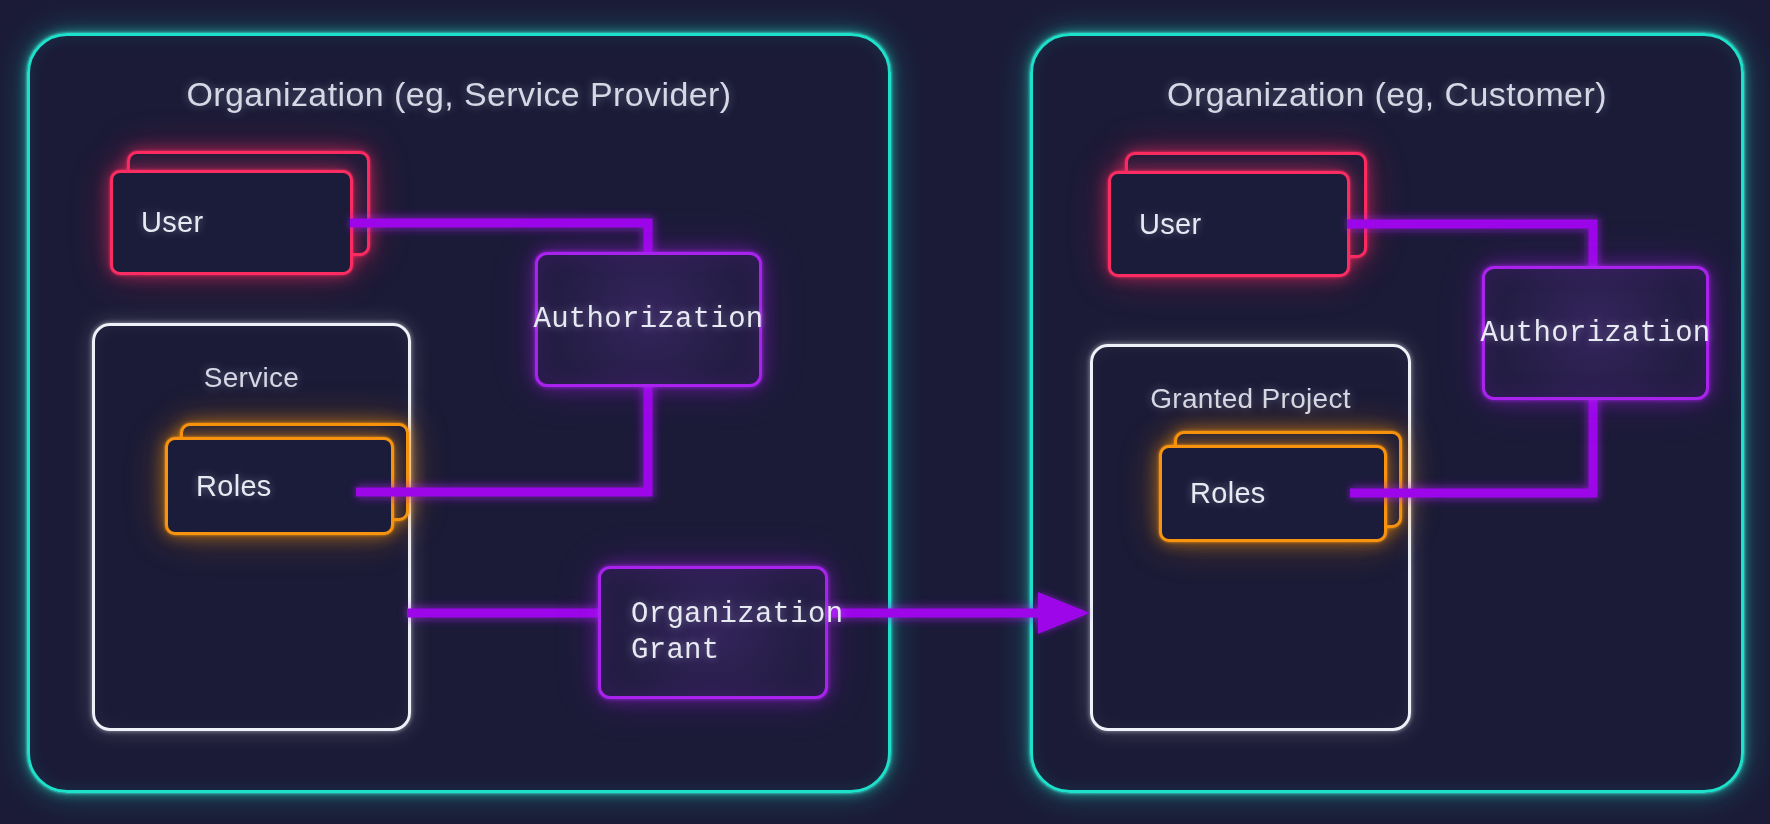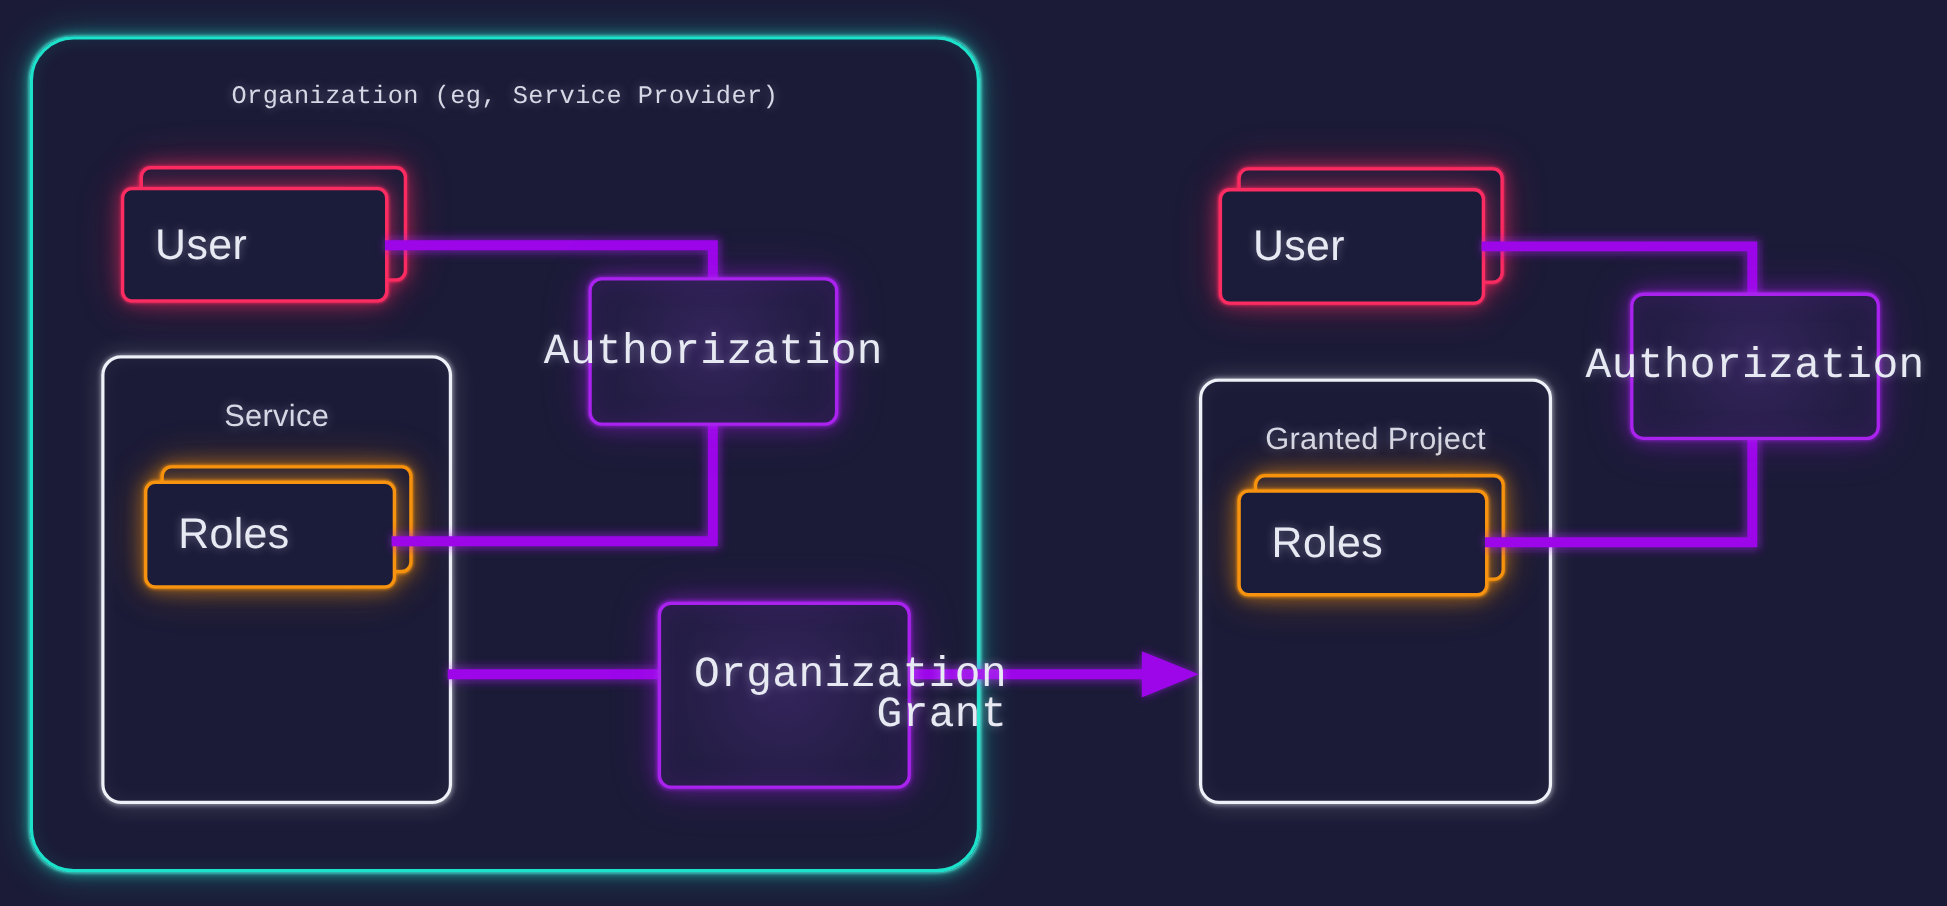--- a/index.html
+++ b/index.html
@@ -19,23 +19,22 @@
     overflow:hidden;font-family:"Liberation Sans",sans-serif;
   }
   
   .org{
     position:absolute;border:3px solid var(--teal);border-radius:40px;z-index:1;
     box-shadow:0 0 3px rgba(90,255,235,.9),0 0 12px rgba(30,226,203,.65),
                0 0 34px rgba(30,226,203,.30),inset 0 0 16px rgba(30,226,203,.12);
   }
   .org-title{
     position:absolute;top:39px;left:0;right:0;text-align:center;
-    font-size:23px;letter-spacing:.4px;color:var(--title);
+    font-size:34px;letter-spacing:.4px;color:var(--title);
     text-shadow:0 0 10px rgba(220,226,255,.35);
-    font-family:Liberation Mono, monospace;
   }
   
   .proj{
     position:absolute;border:3px solid var(--white);border-radius:18px;z-index:1;
     box-shadow:0 0 5px rgba(238,241,248,.55),0 0 22px rgba(238,241,248,.20),
                inset 0 0 18px rgba(238,241,248,.06);
   }
   .proj-title{
     position:absolute;top:36px;left:0;right:0;text-align:center;
     font-size:28px;color:var(--title);letter-spacing:.3px;
@@ -44,27 +43,27 @@
   
   .cardset{position:absolute;z-index:3;}
   .card{
     position:absolute;border-radius:10px;border:3px solid;
     background:#1b1c39;box-sizing:border-box;
   }
   .card.back{left:17px;top:-19px;width:100%;height:100%;}
   .card.front{left:0;top:0;width:100%;height:100%;
     display:flex;align-items:center;padding-left:28px;}
   .card-label{
-    font-size:39px;color:var(--text);letter-spacing:.3px;
+    font-size:29px;color:var(--text);letter-spacing:.3px;
     text-shadow:0 0 9px rgba(226,230,255,.38);
   }
   .pink  .card{border-color:var(--pink);
     box-shadow:0 0 3px rgba(251,44,98,.9),0 0 16px rgba(251,44,98,.55),0 0 40px rgba(251,44,98,.28);}
   .orange .card{border-color:var(--orange);
-    box-shadow:0 0 3px rgba(247,147,14,.9),0 0 16px rgba(247,147,14,.55),0 0 40px rgba(247,147,14,.28);}
+    box-shadow:0 0 3px rgba(247,147,14,.9),0 0 16px rgba(247,147,14,.55),0 0 40px rgba(247,147,14,.28);margin-left:34px;}
   .whiteset .card{border-color:var(--white);
     box-shadow:0 0 3px rgba(238,241,248,.9),0 0 16px rgba(238,241,248,.45),0 0 40px rgba(238,241,248,.22);}
   
   .pnode{
     position:absolute;z-index:5;border:3px solid var(--purple-border);border-radius:12px;
     background:radial-gradient(circle at 50% 45%,rgba(147,71,227,.18),rgba(147,71,227,.04) 70%,rgba(147,71,227,0)),#1f1c3e;
     box-shadow:0 0 4px rgba(169,34,238,.8),0 0 18px rgba(169,34,238,.45),
                0 0 44px rgba(169,34,238,.22),inset 0 0 26px rgba(169,34,238,.14);
     box-sizing:border-box;display:flex;align-items:center;justify-content:center;font-family:Liberation Mono, monospace;
   }
@@ -80,20 +79,23 @@
 </style>
 </head>
 <body>
 
 <div class="stage">
 
   <div class="org" style="left:27px;top:33px;width:858px;height:754px;">
     <div class="org-title">Organization (eg, Service Provider)</div>
   </div>
 
+  <div class="org" style="left:1030px;top:33px;width:708px;height:754px;">
+    <div class="org-title">Organization (eg, Customer)</div>
+  </div>
 
   <div class="proj" style="left:92px;top:323px;width:313px;height:402px;">
     <div class="proj-title">Service</div>
   </div>
 
   <div class="proj" style="left:1090px;top:344px;width:315px;height:381px;">
     <div class="proj-title">Granted Project</div>
   </div>
 
   <svg class="wires" width="1770" height="824" viewBox="0 0 1770 824">
@@ -132,21 +134,21 @@
     <div class="card front">
       <span class="card-label">Roles</span>
     </div>
   </div>
 
 
   <div class="pnode" style="left:535px;top:252px;width:227px;height:135px;">
     <span class="card-label">Authorization</span>
   </div>
 
-  <div class="pnode left-align" style="left:598px;top:547px;width:230px;height:170px;text-align:right;">
+  <div class="pnode left-align" style="left:598px;top:566px;width:230px;height:133px;">
     <span class="card-label grant-label">Organization Grant</span>
   </div>
 
   <div class="cardset pink" style="left:1108px;top:171px;width:242px;height:106px;">
     <div class="card back"></div>
     <div class="card front">
       <span class="card-label">User</span>
     </div>
   </div>
 

